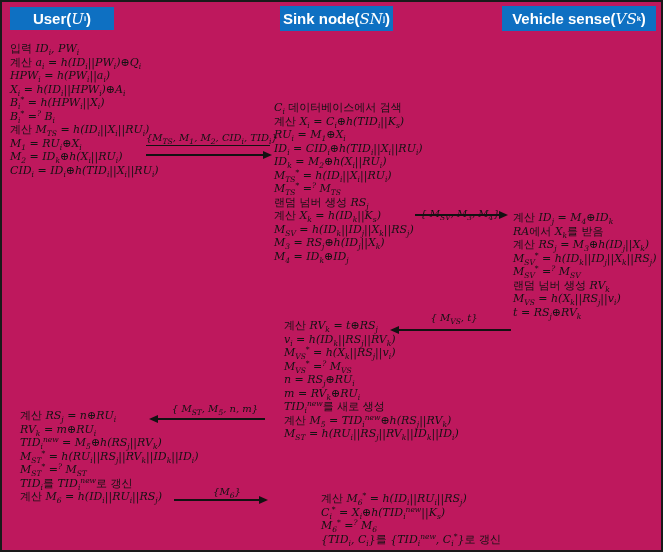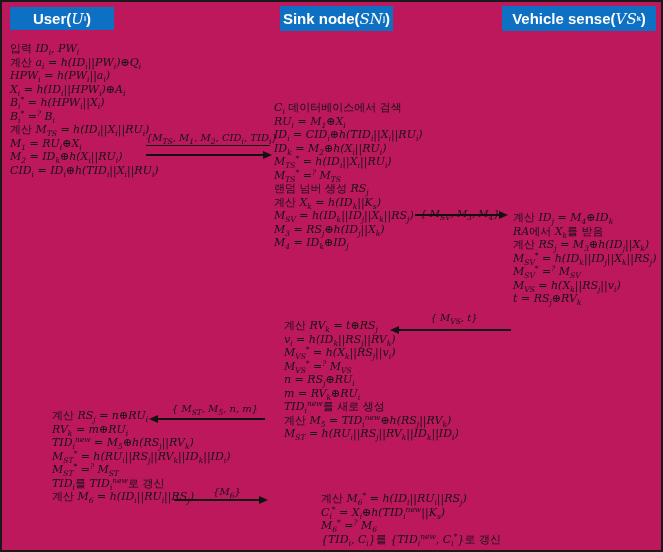--- a/index.html
+++ b/index.html
@@ -24,21 +24,21 @@
     font-size:11px;line-height:13.5px;white-space:nowrap;font-style:italic;
   }
   sub{font-size:7.5px;vertical-align:-3px;line-height:0;}
   sup{font-size:7.5px;vertical-align:4px;line-height:0;}
   .ko{font-style:normal;font-family:"Liberation Sans","DejaVu Sans",sans-serif;}
 
   #block-user-step-1{left:8px;top:40px;}
   #block-sink-step-1{left:272px;top:99px;}
   #block-vehicle-step-1{left:511px;top:209px;}
   #block-sink-step-2{left:282px;top:317px;}
-  #block-user-step-2{left:18px;top:407px;margin-left:32px;}
+  #block-user-step-2{left:18px;top:407px;}
   #block-sink-step-3{left:280px;top:490px;margin-left:39px;}
 
   .msg-label{
     position:absolute;font-size:10px;font-style:italic;white-space:nowrap;
     text-align:center;line-height:12px;
   }
   .msg-label.underlined{border-bottom:1px solid #121212;padding-bottom:1px;}
   .arrow{position:absolute;height:2px;background:#121212;}
   .arrow.right::after{
     content:"";position:absolute;right:-8px;top:-3.5px;width:0;height:0;
@@ -75,37 +75,39 @@
       <div class="line">X<sub>i</sub> = h(ID<sub>i</sub>||HPW<sub>i</sub>)⊕A<sub>i</sub></div>
       <div class="line">B<sub>i</sub><sup>*</sup> = h(HPW<sub>i</sub>||X<sub>i</sub>)</div>
       <div class="line">B<sub>i</sub><sup>*</sup> =<sup>?</sup> B<sub>i</sub></div>
       <div class="line"><span class="ko">계산</span> M<sub>TS</sub> = h(ID<sub>i</sub>||X<sub>i</sub>||RU<sub>i</sub>)</div>
       <div class="line">M<sub>1</sub> = RU<sub>i</sub>⊕X<sub>i</sub></div>
       <div class="line">M<sub>2</sub> = ID<sub>k</sub>⊕h(X<sub>i</sub>||RU<sub>i</sub>)</div>
       <div class="line">CID<sub>i</sub> = ID<sub>i</sub>⊕h(TID<sub>i</sub>||X<sub>i</sub>||RU<sub>i</sub>)</div>
     </div>
   <div class="block" id="block-sink-step-1">
       <div class="line">C<sub>i</sub> <span class="ko">데이터베이스에서</span> <span class="ko">검색</span></div>
+      <div class="line"><span class="ko">계산</span> X<sub>i</sub> = C<sub>i</sub>⊕h(TID<sub>i</sub>||K<sub>s</sub>)</div>
       <div class="line">RU<sub>i</sub> = M<sub>1</sub>⊕X<sub>i</sub></div>
       <div class="line">ID<sub>i</sub> = CID<sub>i</sub>⊕h(TID<sub>i</sub>||X<sub>i</sub>||RU<sub>i</sub>)</div>
       <div class="line">ID<sub>k</sub> = M<sub>2</sub>⊕h(X<sub>i</sub>||RU<sub>i</sub>)</div>
       <div class="line">M<sub>TS</sub><sup>*</sup> = h(ID<sub>i</sub>||X<sub>i</sub>||RU<sub>i</sub>)</div>
       <div class="line">M<sub>TS</sub><sup>*</sup> =<sup>?</sup> M<sub>TS</sub></div>
       <div class="line"><span class="ko">랜덤</span> <span class="ko">넘버</span> <span class="ko">생성</span> RS<sub>j</sub></div>
       <div class="line"><span class="ko">계산</span> X<sub>k</sub> = h(ID<sub>k</sub>||K<sub>s</sub>)</div>
       <div class="line">M<sub>SV</sub> = h(ID<sub>k</sub>||ID<sub>j</sub>||X<sub>k</sub>||RS<sub>j</sub>)</div>
       <div class="line">M<sub>3</sub> = RS<sub>j</sub>⊕h(ID<sub>j</sub>||X<sub>k</sub>)</div>
       <div class="line">M<sub>4</sub> = ID<sub>k</sub>⊕ID<sub>j</sub></div>
     </div>
   <div class="block" id="block-vehicle-step-1">
       <div class="line"><span class="ko">계산</span> ID<sub>j</sub> = M<sub>4</sub>⊕ID<sub>k</sub></div>
       <div class="line">RA<span class="ko">에서</span> X<sub>k</sub><span class="ko">를</span> <span class="ko">받음</span></div>
       <div class="line"><span class="ko">계산</span> RS<sub>j</sub> = M<sub>3</sub>⊕h(ID<sub>j</sub>||X<sub>k</sub>)</div>
       <div class="line">M<sub>SV</sub><sup>*</sup> = h(ID<sub>k</sub>||ID<sub>j</sub>||X<sub>k</sub>||RS<sub>j</sub>)</div>
       <div class="line">M<sub>SV</sub><sup>*</sup> =<sup>?</sup> M<sub>SV</sub></div>
+      <div class="line"><span class="ko">랜덤</span> <span class="ko">넘버</span> <span class="ko">생성</span> RV<sub>k</sub></div>
       <div class="line">M<sub>VS</sub> = h(X<sub>k</sub>||RS<sub>j</sub>||v<sub>i</sub>)</div>
       <div class="line">t = RS<sub>j</sub>⊕RV<sub>k</sub></div>
     </div>
   <div class="block" id="block-sink-step-2">
       <div class="line"><span class="ko">계산</span> RV<sub>k</sub> = t⊕RS<sub>j</sub></div>
       <div class="line">v<sub>i</sub> = h(ID<sub>k</sub>||RS<sub>j</sub>||RV<sub>k</sub>)</div>
       <div class="line">M<sub>VS</sub><sup>*</sup> = h(X<sub>k</sub>||RS<sub>j</sub>||v<sub>i</sub>)</div>
       <div class="line">M<sub>VS</sub><sup>*</sup> =<sup>?</sup> M<sub>VS</sub></div>
       <div class="line">n = RS<sub>j</sub>⊕RU<sub>i</sub></div>
       <div class="line">m = RV<sub>k</sub>⊕RU<sub>i</sub></div>

